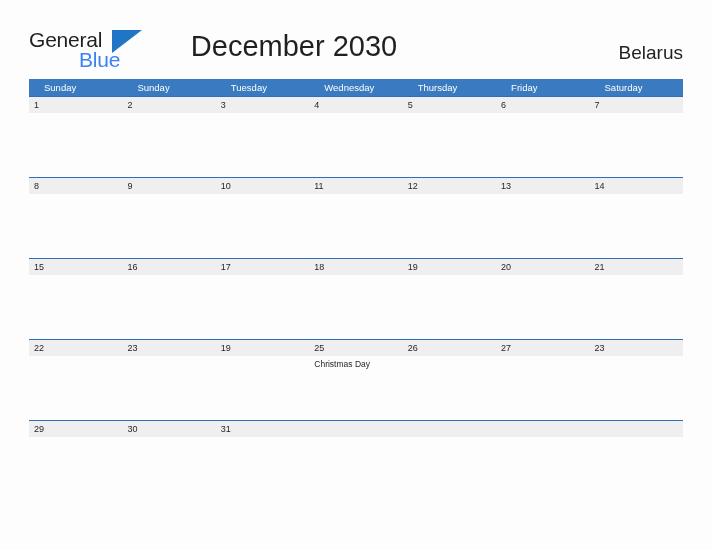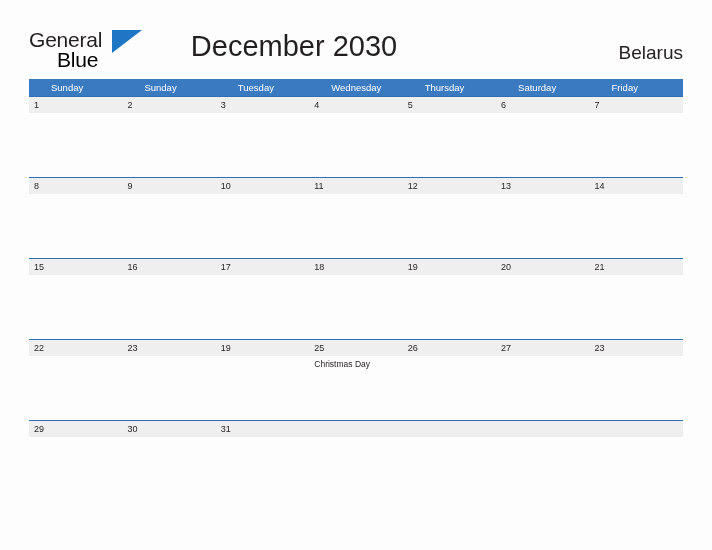--- a/index.html
+++ b/index.html
@@ -38,24 +38,24 @@
     position: absolute;
     left: 0;
     top: 0;
     font-size: 21px;
     color: #231f20;
     letter-spacing: -0.2px;
     line-height: 22px;
   }
   .logo-blue {
     position: absolute;
-    left: 28px;
+    left: 50px;
     top: 20px;
     font-size: 21px;
-    color: #000000;
+    color: #3b82f6;
     letter-spacing: -0.2px;
     line-height: 22px;
   }
   .logo-flag {
     position: absolute;
     left: 83px;
     top: 1px;
     width: 30px;
     height: 23px;
   }
@@ -89,21 +89,21 @@
     display: flex;
     width: 654px;
     height: 17px;
     background: #3a7ac0;
   }
   .weekday {
     flex: 1 1 0;
     color: #ffffff;
     font-size: 9.5px;
     line-height: 17px;
-    padding-left: 22px;
+    padding-left: 15px;
     box-sizing: border-box;
     overflow: hidden;
     white-space: nowrap;
   }
 
   .week {
     width: 654px;
   }
   .week-dates {
     display: flex;
@@ -172,22 +172,22 @@
   </div>
 
   <div class="calendar">
 
     <div class="weekday-row">
       <div class="weekday">Sunday</div>
       <div class="weekday">Sunday</div>
       <div class="weekday">Tuesday</div>
       <div class="weekday">Wednesday</div>
       <div class="weekday">Thursday</div>
+      <div class="weekday">Friday</div>
       <div class="weekday">Saturday</div>
-      <div class="weekday">Friday</div>
     </div>
 
     <div class="week">
       <div class="week-dates">
         <div class="daynum">1</div>
         <div class="daynum">2</div>
         <div class="daynum">3</div>
         <div class="daynum">4</div>
         <div class="daynum">5</div>
         <div class="daynum">6</div>

